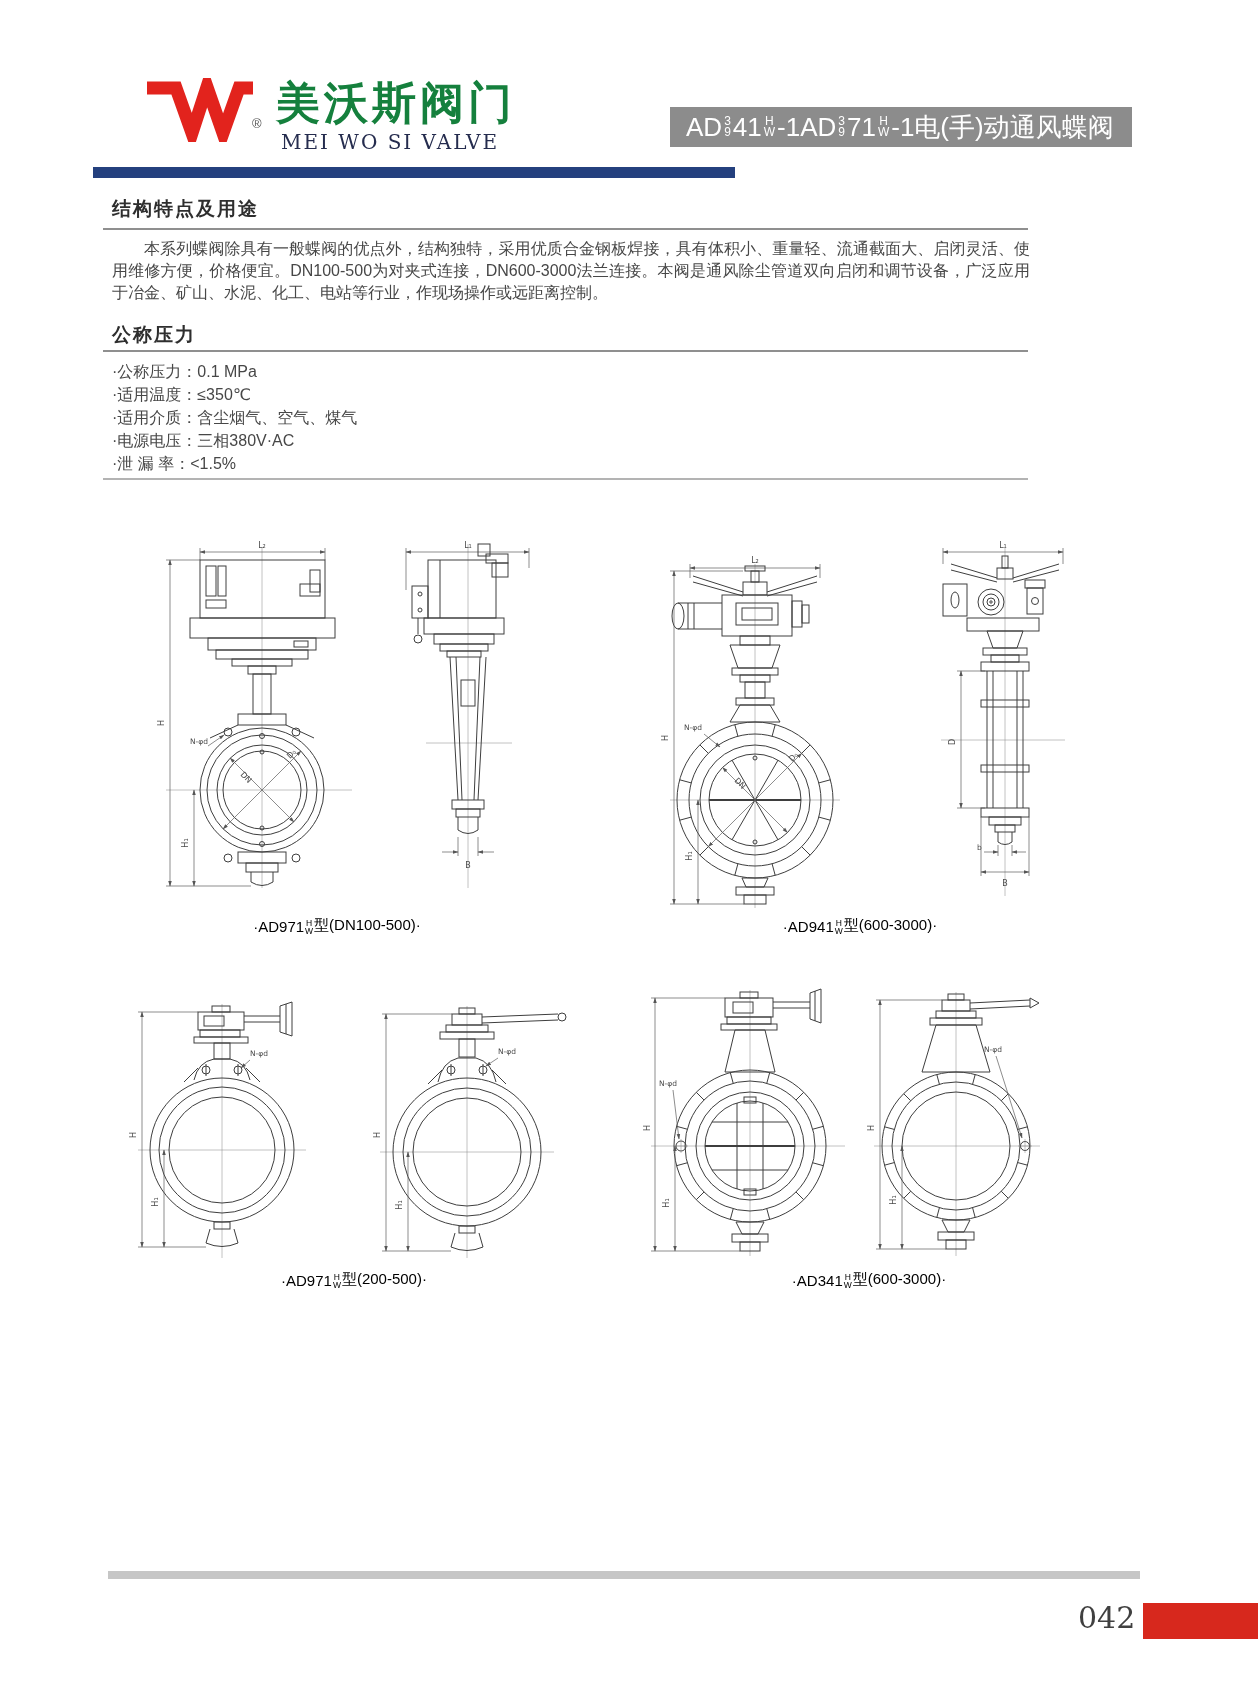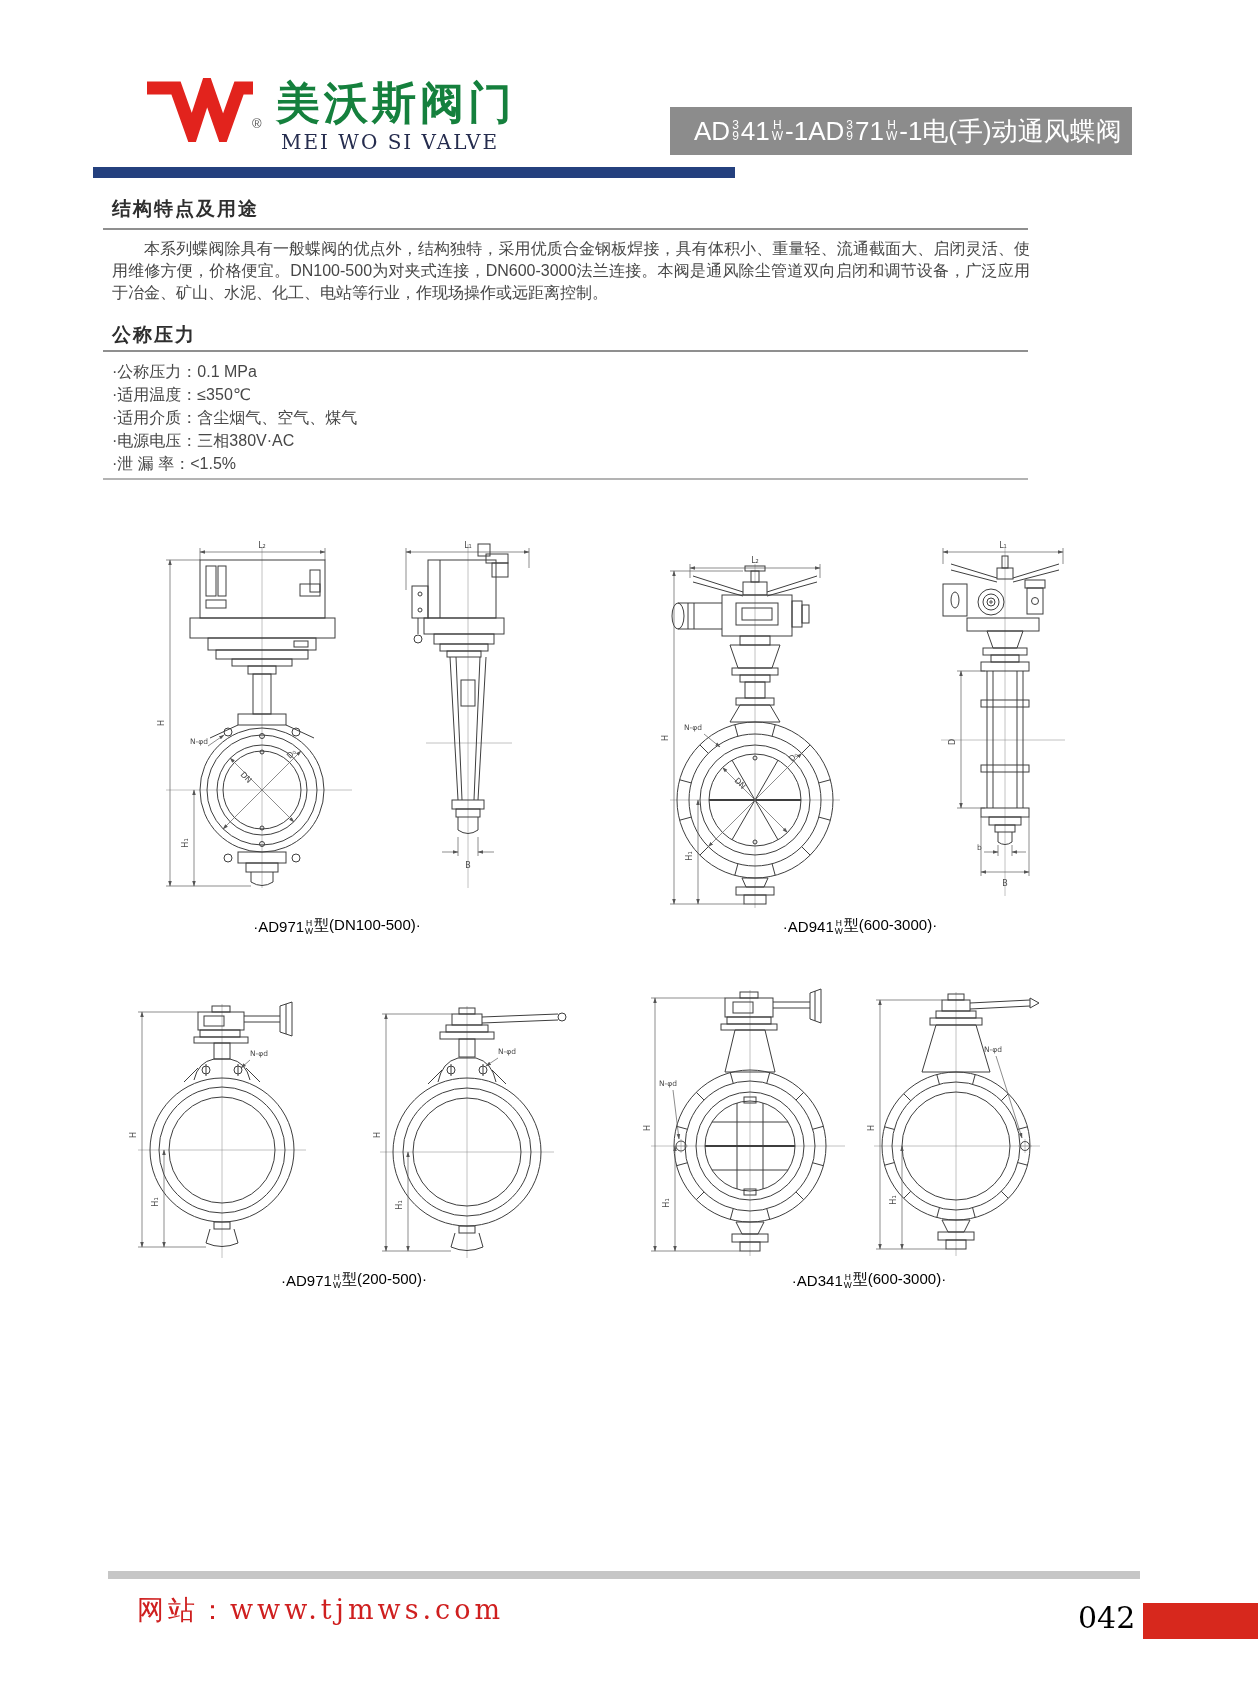--- a/index.html
+++ b/index.html
@@ -6,22 +6,22 @@
   #page{position:relative;width:1258px;height:1683px;margin:0 auto;background:#ffffff;
         font-family:"Liberation Sans","DejaVu Sans",sans-serif;color:#3d3d3d;overflow:hidden;}
   
   #logo-mark{position:absolute;left:143px;top:78px;}
   #reg{position:absolute;left:252px;top:116px;font-size:13px;color:#555;}
   #company-cn{position:absolute;left:276px;top:74px;font-family:"DejaVu Serif","Liberation Serif",serif;
               font-weight:bold;font-size:44px;letter-spacing:4px;color:#15803d;white-space:nowrap;}
   #company-en{position:absolute;left:281px;top:130px;font-family:"DejaVu Serif","Liberation Serif",serif;
               font-size:20px;letter-spacing:2px;color:#252c4e;white-space:nowrap;}
   #blue-bar{position:absolute;left:93px;top:167px;width:642px;height:11px;}
-  .model-bar{position:absolute;left:670px;top:107px;width:462px;height:48px;color:#fff;
-             display:flex;align-items:center;padding-left:24px;box-sizing:border-box;
+  .model-bar{position:absolute;left:670px;top:107px;width:462px;height:40px;color:#fff;
+             display:flex;align-items:center;padding-left:16px;box-sizing:border-box;
              font-size:26px;white-space:nowrap;}
   .mstack{display:inline-flex;flex-direction:column;font-size:12px;line-height:11px;
           text-align:center;margin:0 2px;}
   
   .sec-title{position:absolute;left:112px;font-size:19px;font-weight:bold;color:#2e2e2e;letter-spacing:2px;}
   .rule{position:absolute;left:103px;width:925px;height:2px;background:#8f8f8f;}
   #features-para{position:absolute;left:112px;top:238px;width:918px;font-size:16px;line-height:22px;
                  color:#474747;text-indent:2em;text-align:justify;}
   .perf-item{position:absolute;left:112px;font-size:16px;color:#474747;white-space:nowrap;text-align:center;}
   
@@ -35,21 +35,21 @@
   
   .caption{position:absolute;transform:translateX(-50%);font-size:15px;color:#000000;
            display:flex;align-items:flex-end;white-space:nowrap;}
   .cstack{display:inline-flex;flex-direction:column;font-size:8.5px;line-height:8px;
           text-align:center;margin:0 1px;}
   
   #footer-rule{position:absolute;left:108px;top:1571px;width:1032px;height:8px;background:#c6c6c6;}
   #website{position:absolute;left:137px;top:1592px;font-family:"DejaVu Serif","Liberation Serif",serif;
            font-size:27px;letter-spacing:4px;white-space:nowrap;}
   #page-num{position:absolute;left:1078px;top:1600px;font-family:"DejaVu Serif","Liberation Serif",serif;
-            font-size:30px;color:#000000;}
+            font-size:30px;color:#404040;}
   #red-block{position:absolute;left:1143px;top:1603px;width:115px;height:36px;}
 </style>
 </head>
 <body>
 
 <svg width="0" height="0" style="position:absolute">
   <defs>
     <marker id="ar" viewBox="0 0 10 10" refX="9" refY="5" markerWidth="8" markerHeight="8" orient="auto-start-reverse">
       <path d="M0,1.8 L10,5 L0,8.2 Z" fill="#555"></path>
     </marker>
@@ -480,17 +480,16 @@
   <div class="caption" style="left:869px;top:1270px">
     <span>·AD341</span>
     <span class="cstack">
         <span>H</span>
         <span>W</span>
       </span>
     <span>型(600-3000)·</span>
   </div>
 
   <div id="footer-rule"></div>
-  <div id="website" style="color:#cf1f1f">网站：www.tjmws.com</div>
   <div id="page-num">042</div>
   <div id="red-block" style="background:#d7281d"></div>
 
 </div>
 
 </body></html>

